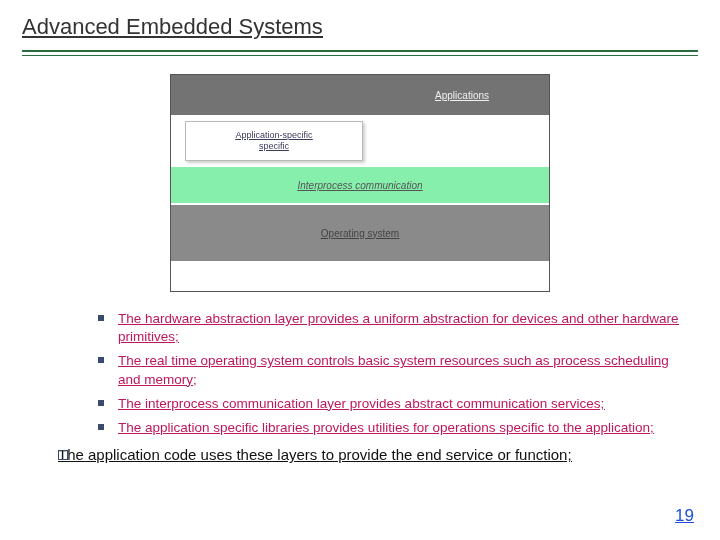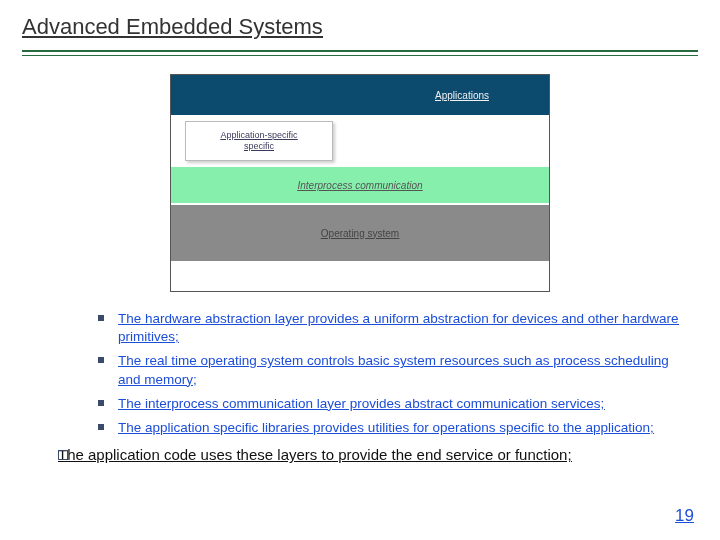--- a/index.html
+++ b/index.html
@@ -54,33 +54,33 @@
     left: 0; right: 0;
     display: flex;
     align-items: center;
     justify-content: center;
     font-size: 10px;
     color: #3c3c3c;
     text-align: center;
   }
   .lay-app {
     top: 0; height: 40px;
-    background: #0c4a6e;
+    background: #737373;
     color: #f0f0f0;
     justify-content: flex-end;
     padding-right: 60px;
   }
   .lay-libs-row {
     top: 42px; height: 48px;
     background: #fff;
   }
   .lay-libs-box {
     position: absolute;
     left: 14px; top: 4px;
-    width: 148px; height: 40px;
+    width: 178px; height: 40px;
     background: #fff;
     border: 1px solid #bbb;
     box-shadow: 2px 2px 3px rgba(0,0,0,0.2);
     display: flex;
     align-items: center;
     justify-content: center;
     flex-direction: column;
     font-size: 9px;
     color: #3a3a5a;
     line-height: 1.2;
@@ -108,21 +108,21 @@
   }
   .sub-list {
     list-style: none;
     margin-left: 56px;
     margin-bottom: 8px;
   }
   .sub-list li {
     position: relative;
     font-size: 13.5px;
     line-height: 1.35;
-    color: #1d4ed8;
+    color: #be185d;
     margin-bottom: 6px;
     padding-left: 20px;
   }
   .sub-list li::before {
     content: "";
     position: absolute;
     left: 0;
     top: 5px;
     width: 6px;
     height: 6px;

